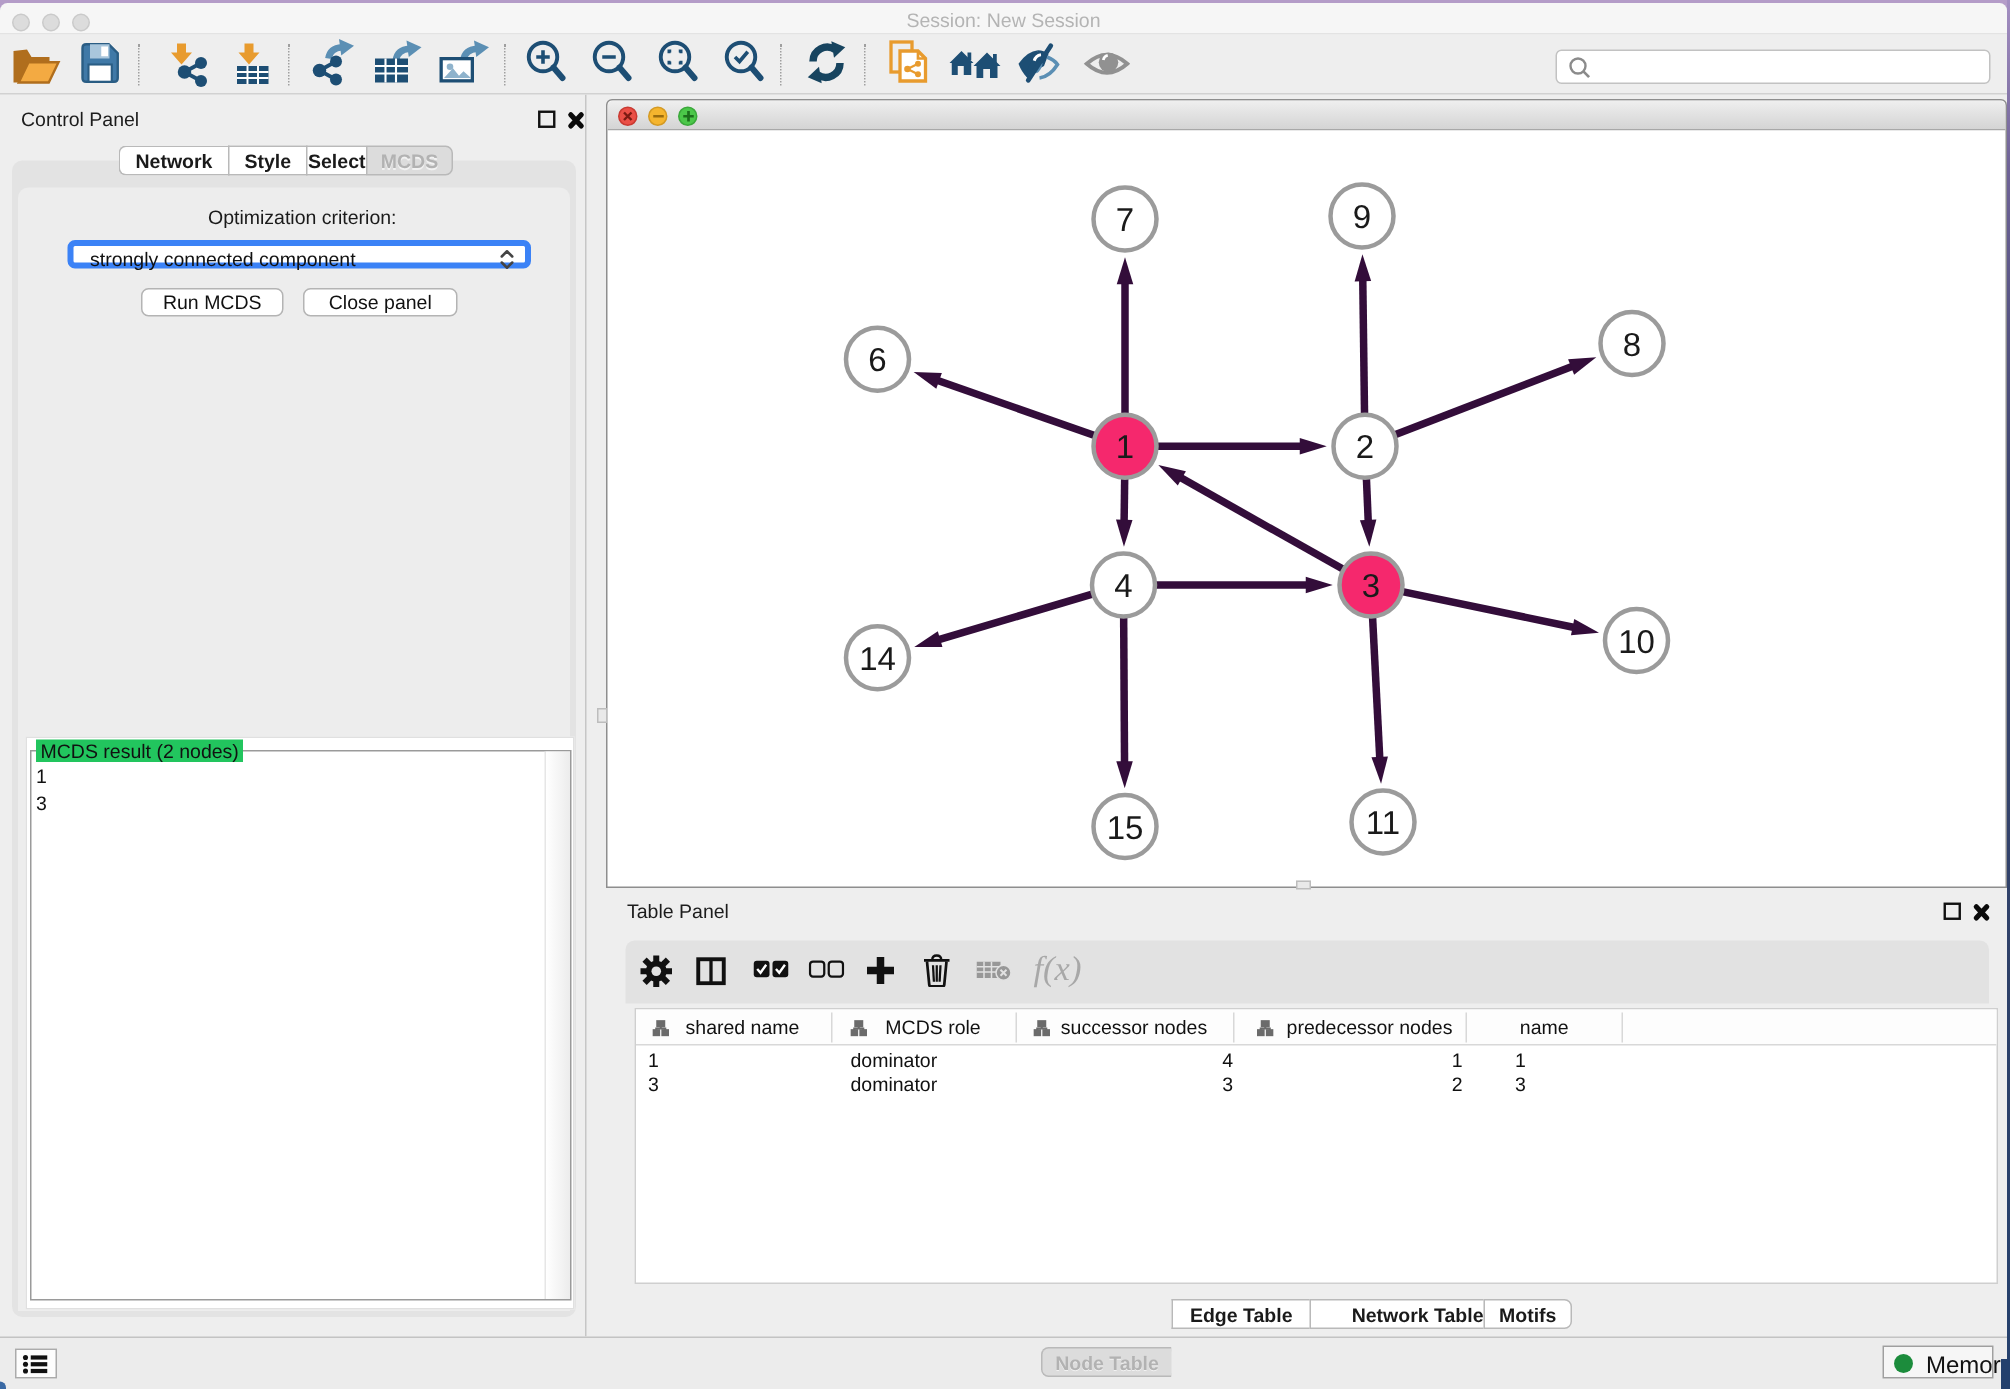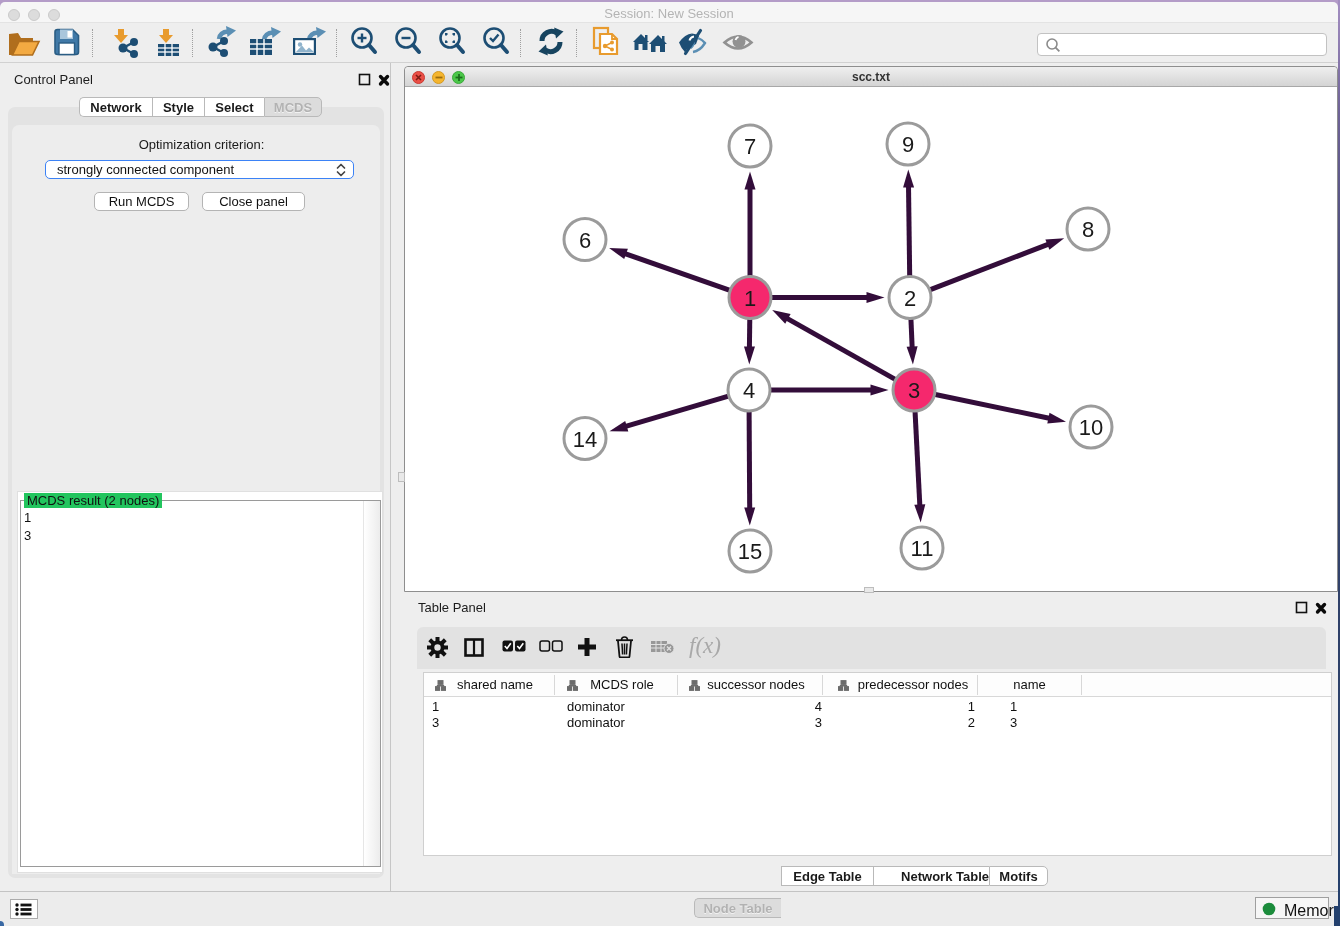--- a/index.html
+++ b/index.html
@@ -34,21 +34,21 @@
 .tabrow { position:absolute; height:20px; display:flex; z-index:5; }
 .tab { height:20px; line-height:19px; font-size:13px; font-weight:bold; color:#1a1a1a; text-align:center; background:#ffffff; border:1px solid #b9b9b9; border-right:none; padding:0; }
 .tab.first { border-radius:5px 0 0 5px; }
 .tab.last { border-radius:0 5px 5px 0; border-right:1px solid #b9b9b9; }
 .tab.sel { background:#dcdcdc; color:#b2b2b2; text-shadow:0 1px 0 #f2f2f2; }
 
 #tabContent { z-index:1; left:8px; top:107px; width:376px; height:771px; background:#e3e3e3; border-radius:7px; }
 #tabInner { z-index:2; left:12px; top:125px; width:368px; height:749px; background:#ededed; border-radius:7px 7px 0 0; }
 
 #optLabel { z-index:3; left:10px; top:137px; width:383px; text-align:center; font-size:13px; color:#1a1a1a; }
-#combo { z-index:3; left:45px; top:160px; width:309px; height:19px; background:#ffffff; border:1px solid #3b82f6; border-radius:5px; font-size:13px; color:#111; line-height:17px; padding-left:11px; }
+#combo { z-index:3; left:45px; top:160px; width:309px; height:19px; background:#ffffff; border:4px solid #3b82f6; border-radius:5px; font-size:13px; color:#111; line-height:17px; padding-left:11px; }
 .btn { z-index:3; position:absolute; height:19px; background:#ffffff; border:1px solid #b4b4b4; border-radius:5px; font-size:13px; color:#111; text-align:center; line-height:17px; }
 
 #resultBox { z-index:3; left:17px; top:491px; width:366px; height:382px; background:#ffffff; border:1px solid #e0e0e0; }
 #fieldset { z-index:3; left:20px; top:500px; width:361px; height:367px; border:1px solid #9a9a9a; }
 #legend { z-index:3; left:24px; top:493px; background:#22c55e; padding:0 3px; font-size:13px; color:#111; }
 #resVals { z-index:3; left:24px; top:509px; font-size:13px; color:#111; line-height:17.5px; }
 #resScroll { z-index:3; left:363px; top:501px; width:17px; height:365px; background:linear-gradient(90deg,#ffffff,#ececec); border-left:1px solid #e6e6e6; }
 
 
 #netframe { left:404px; top:66px; width:934px; height:526px; background:#ffffff; border:1px solid #8e8e8e; border-radius:4px 4px 0 0; }
@@ -234,21 +234,21 @@
 
 <div class="abs" id="cpanel"></div>
 <div class="abs" id="cpTitle">Control Panel</div>
 <svg class="abs" style="left:358px;top:73px" width="34" height="14" viewBox="0 0 34 14">
     <rect x="1.5" y="1.5" width="10" height="10" fill="none" stroke="#111" stroke-width="1.6"></rect>
     <path d="M22.5 3.5 L29.5 11 M29.5 3.5 L22.5 11" stroke="#0a0a0a" stroke-width="3.4" stroke-linecap="round"></path>
   </svg>
 <div class="tabrow abs" style="left:79px; top:97px;">
   <div class="tab first" style="width:73px;">Network</div>
   <div class="tab" style="width:52px;">Style</div>
-  <div class="tab" style="width:60px;">Select</div>
+  <div class="tab" style="width:40px;">Select</div>
   <div class="tab last sel" style="width:58px;">MCDS</div>
 </div>
 <div class="abs" id="tabContent"></div>
 <div class="abs" id="tabInner"></div>
 <div class="abs" id="optLabel">Optimization criterion:</div>
 <div class="abs" id="combo">strongly connected component
 <svg width="10" height="14" style="position:absolute;right:7px;top:2px" viewBox="0 0 10 14">
       <path d="M1.5 5 L5 1.5 L8.5 5" fill="none" stroke="#444" stroke-width="1.7" stroke-linecap="round" stroke-linejoin="round"></path>
       <path d="M1.5 9 L5 12.5 L8.5 9" fill="none" stroke="#444" stroke-width="1.7" stroke-linecap="round" stroke-linejoin="round"></path>
     </svg>
@@ -265,21 +265,20 @@
   <div class="abs" id="nettitle">
     <div class="mac" style="left:7px; background:#ea4f46; border:1px solid #c93a32;"></div>
     <div class="mac" style="left:27px; background:#f5b52e; border:1px solid #d49a23;"></div>
     <div class="mac" style="left:47px; background:#4bc749; border:1px solid #3aa83a;"></div>
     <svg style="position:absolute;left:7px;top:3.5px" width="53" height="13" viewBox="0 0 53 13">
         <path d="M4 4 L9 9 M9 4 L4 9" stroke="#7c1a12" stroke-width="1.6"></path>
         <line x1="23.5" y1="6.5" x2="30.5" y2="6.5" stroke="#9a6c0e" stroke-width="1.8"></line>
         <line x1="43.5" y1="6.5" x2="50.5" y2="6.5" stroke="#1c6e1c" stroke-width="1.8"></line>
         <line x1="47" y1="3" x2="47" y2="10" stroke="#1c6e1c" stroke-width="1.8"></line>
       </svg>
-    <div class="abs" id="netname">scc.txt</div>
   </div>
 </div>
 <svg class="abs" id="graph" width="934" height="505" viewBox="0 0 934 505">
 <line x1="346.0" y1="191.0" x2="346.0" y2="101.5"></line>
 <polygon points="346.0,85.5 351.5,103.5 340.5,103.5"></polygon>
 <line x1="326.7" y1="204.7" x2="220.2" y2="167.3"></line>
 <polygon points="205.1,162.0 223.9,162.7 220.2,173.1"></polygon>
 <line x1="366.5" y1="211.5" x2="464.5" y2="211.5"></line>
 <polygon points="480.5,211.5 462.5,217.0 462.5,206.0"></polygon>
 <line x1="345.8" y1="232.0" x2="345.4" y2="262.5"></line>

